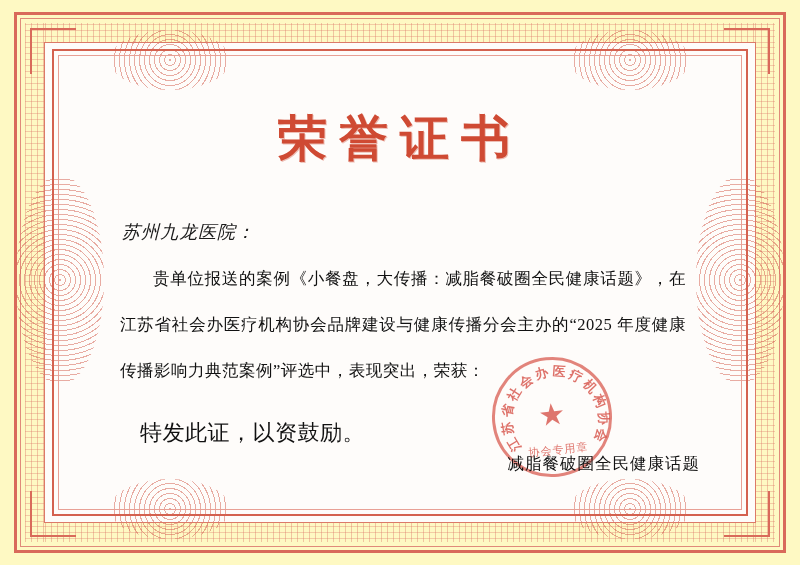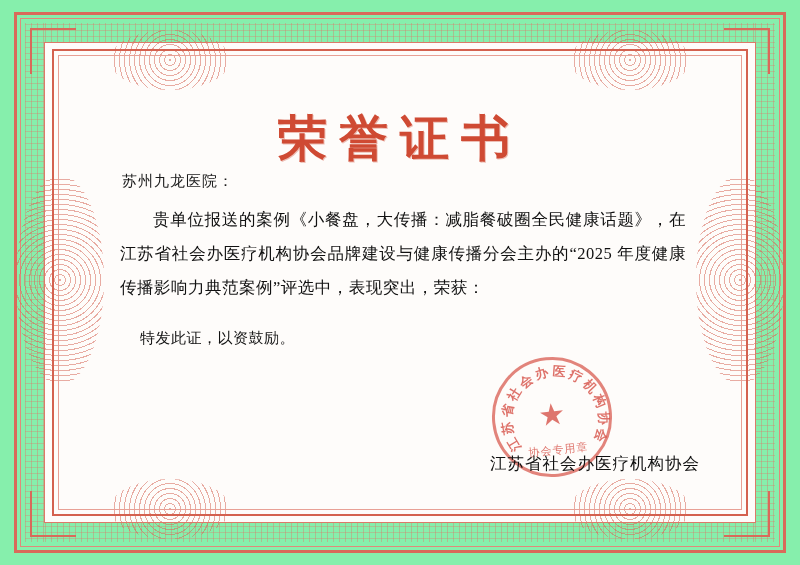--- a/index.html
+++ b/index.html
@@ -11,21 +11,21 @@
     height: 565px;
     background: #ffffff;
     font-family: "Liberation Serif", serif;
     overflow: hidden;
   }
 
   .certificate {
     position: relative;
     width: 800px;
     height: 565px;
-    background: #86efac;
+    background: #fef9c3;
     box-sizing: border-box;
   }
 
   
   .border-outer {
     position: absolute;
     left: 14px;
     top: 12px;
     right: 14px;
     bottom: 12px;
@@ -145,51 +145,53 @@
     margin-top: 22px;
     font-family: "Liberation Serif", serif;
     font-size: 49px;
     font-weight: bold;
     letter-spacing: 12px;
     color: #cf4a33;
     text-shadow: 1px 1px 0 rgba(207,74,51,0.35);
   }
 
   .salutation {
+    margin-top: 48px;
     margin-left: 22px;
-    font-size: 15px;
+    font-size: 18px;
     color: #1a1a1a;
     letter-spacing: 1px;
+    font-style: italic;
   }
 
   .body-text {
     margin-top: 12px;
     margin-left: 20px;
     margin-right: 14px;
     font-size: 16.5px;
-    line-height: 34px;
+    line-height: 46px;
     color: #111111;
     text-align: justify;
     text-indent: 2em;
     letter-spacing: 0.5px;
   }
 
   .award {
     margin-top: 18px;
     text-align: center;
     font-size: 36px;
     font-weight: bold;
     letter-spacing: 6px;
     color: #cf4a33;
   }
 
   .closing {
     margin-top: 24px;
     margin-left: 40px;
-    font-size: 15px;
+    font-size: 22px;
     color: #111111;
     letter-spacing: 0.5px;
   }
 
   .signature-block {
     position: absolute;
     right: 30px;
     bottom: 24px;
     text-align: right;
   }
@@ -310,17 +312,17 @@
           <span style="transform: translate(-50%, -50%) rotate(52.2727deg) translateY(-48px) rotate(0deg); transform-origin: 50% 50%;">机</span>
           <span style="transform: translate(-50%, -50%) rotate(73.1818deg) translateY(-48px) rotate(0deg); transform-origin: 50% 50%;">构</span>
           <span style="transform: translate(-50%, -50%) rotate(94.0909deg) translateY(-48px) rotate(0deg); transform-origin: 50% 50%;">协</span>
           <span style="transform: translate(-50%, -50%) rotate(115deg) translateY(-48px) rotate(0deg); transform-origin: 50% 50%;">会</span>
         </div>
       <div class="seal-star">★</div>
       <div class="seal-bottom">协会专用章</div>
     </div>
 
     <div class="signature-block">
-      <div class="issuer">江苏省社会办医疗机构协会</div>
+      <div class="issuer">减脂餐破圈全民健康话题</div>
     </div>
 
   </div>
 </div>
 
 </body></html>

